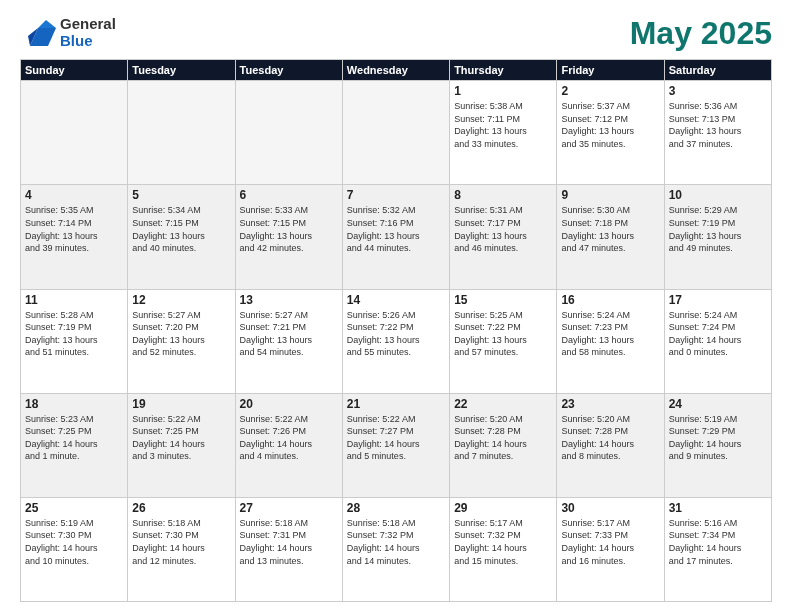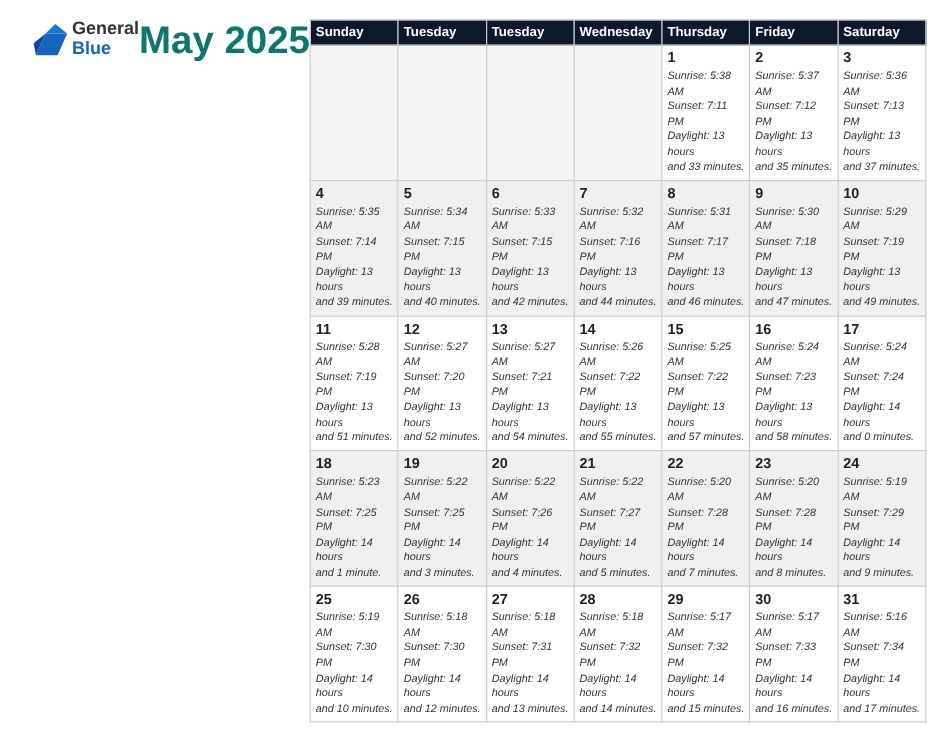--- a/index.html
+++ b/index.html
@@ -8,21 +8,21 @@
       height: 612px;
       font-family: Arial, sans-serif;
       background: #fff;
       overflow: hidden;
     }
     .page {
       width: 792px;
       height: 612px;
       padding: 16px 20px 10px 20px;
       display: flex;
-      flex-direction: row;
+      flex-direction: column;
     }
     .header {
       display: flex;
       justify-content: space-between;
       align-items: flex-start;
       margin-bottom: 8px;
     }
     .logo {
       display: flex;
       align-items: center;
@@ -92,21 +92,20 @@
       font-size: 12px;
       font-weight: bold;
       color: #222;
       display: block;
       margin-bottom: 2px;
     }
     .day-info {
       font-size: 9px;
       color: #333;
       line-height: 1.4;
-      font-style: italic;
     }
     tr:nth-child(odd) td:not(.empty) {
       background: #fff;
     }
     tr:nth-child(even) td:not(.empty) {
       background: #f0f0f0;
     }
     .row-week1 td { background: #fff; }
     .row-week1 td.empty { background: #f5f5f5; }
     .row-week2 td { background: #f0f0f0; }

